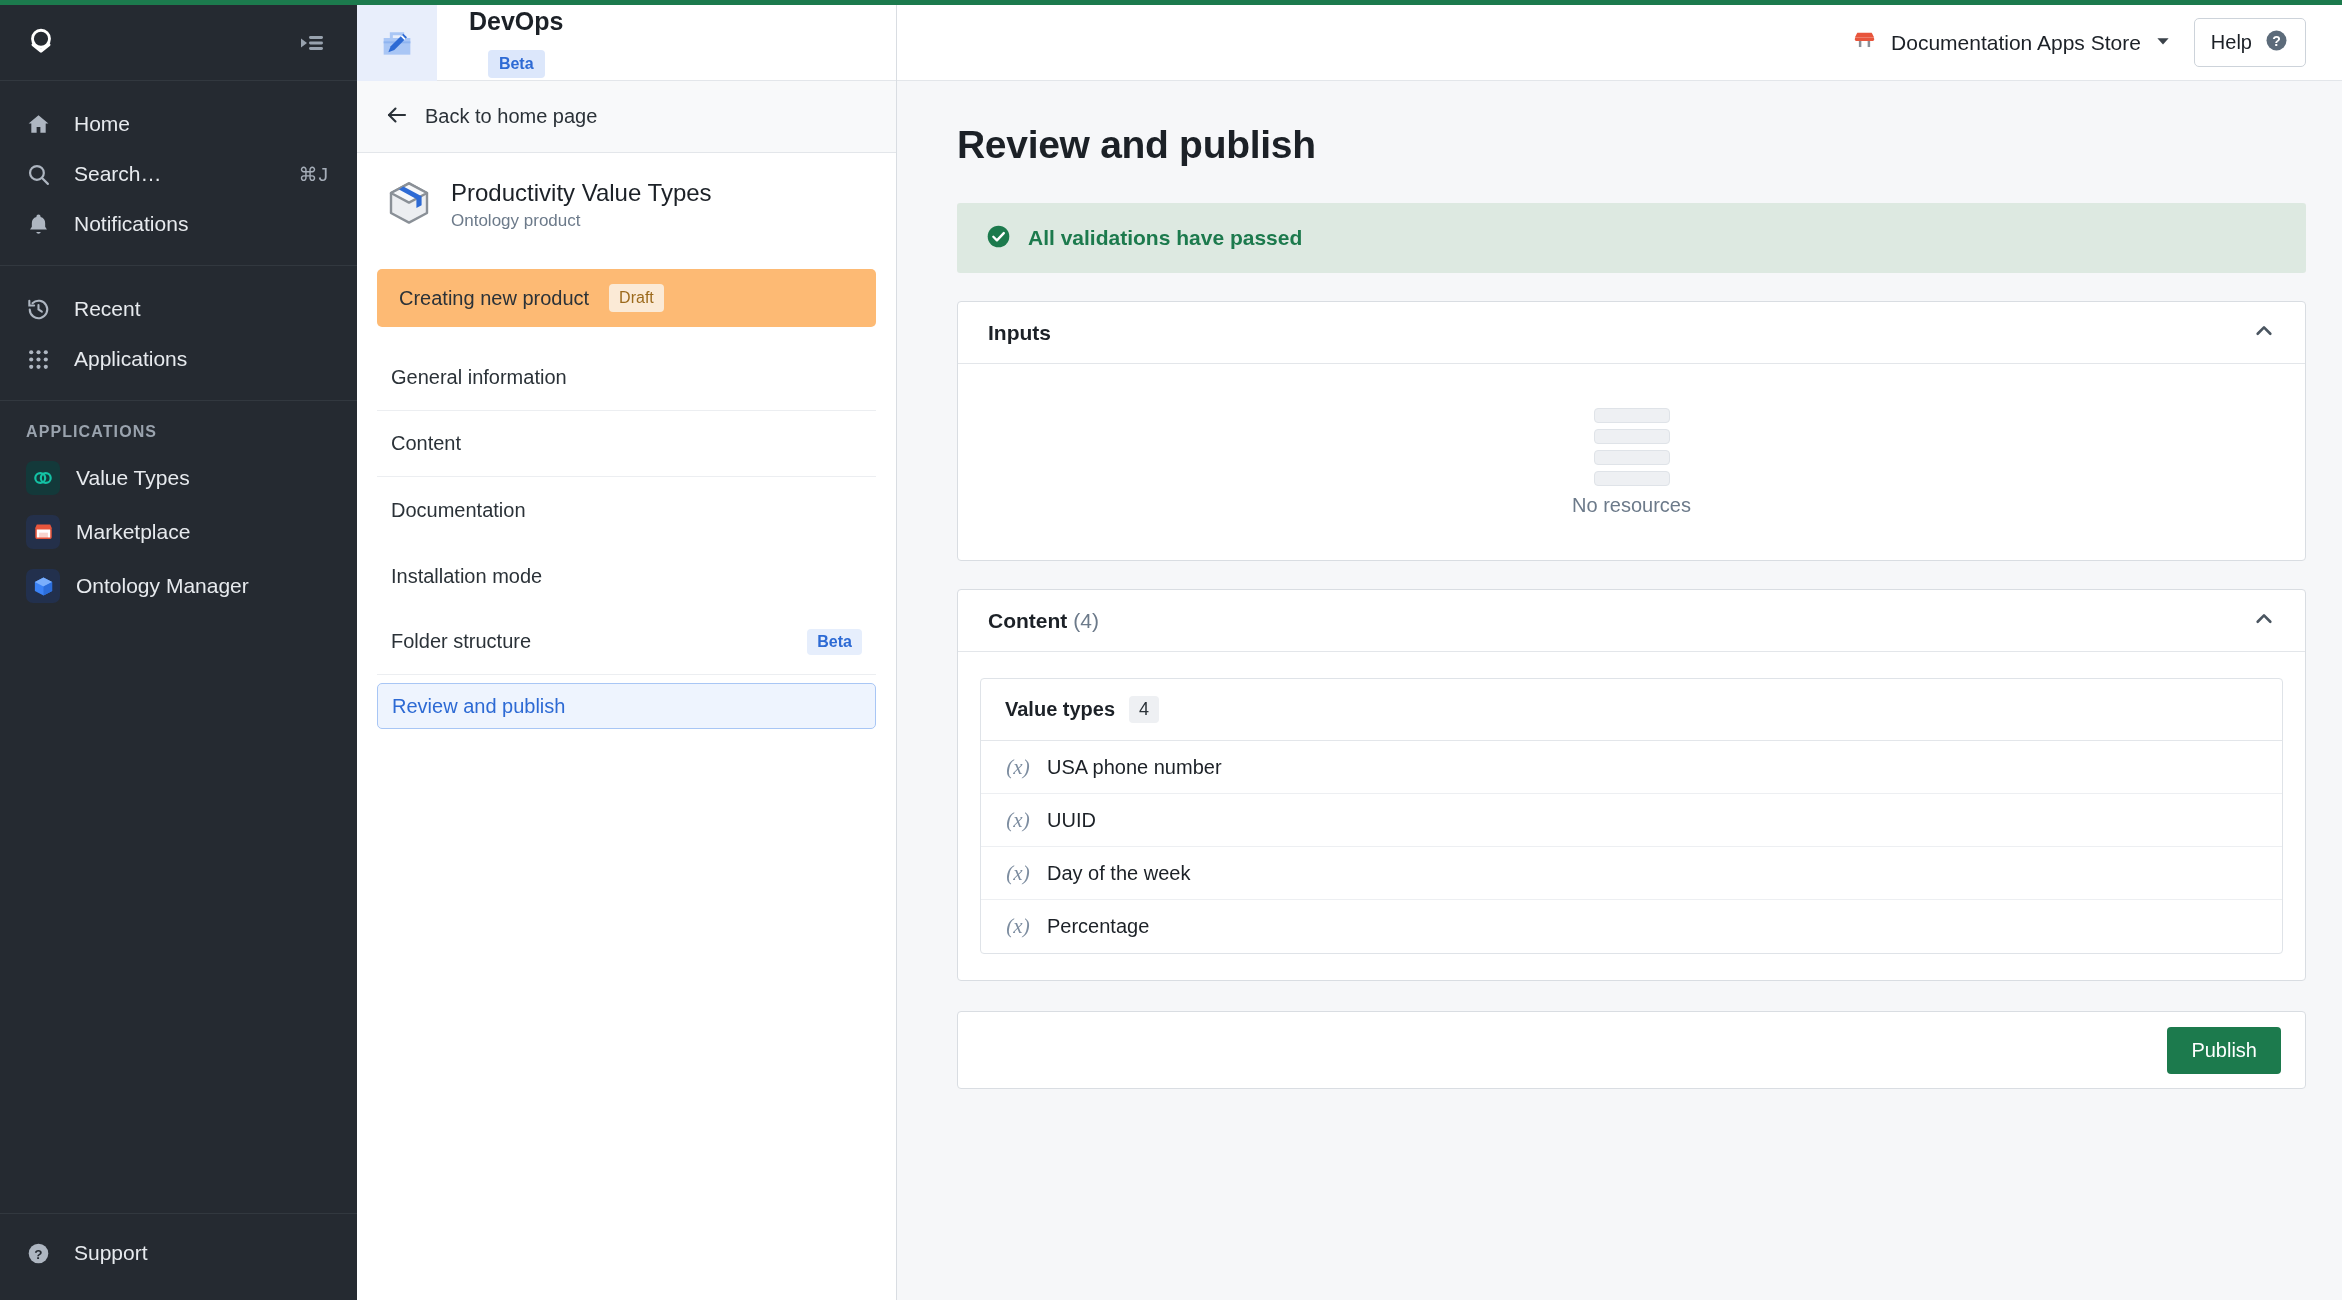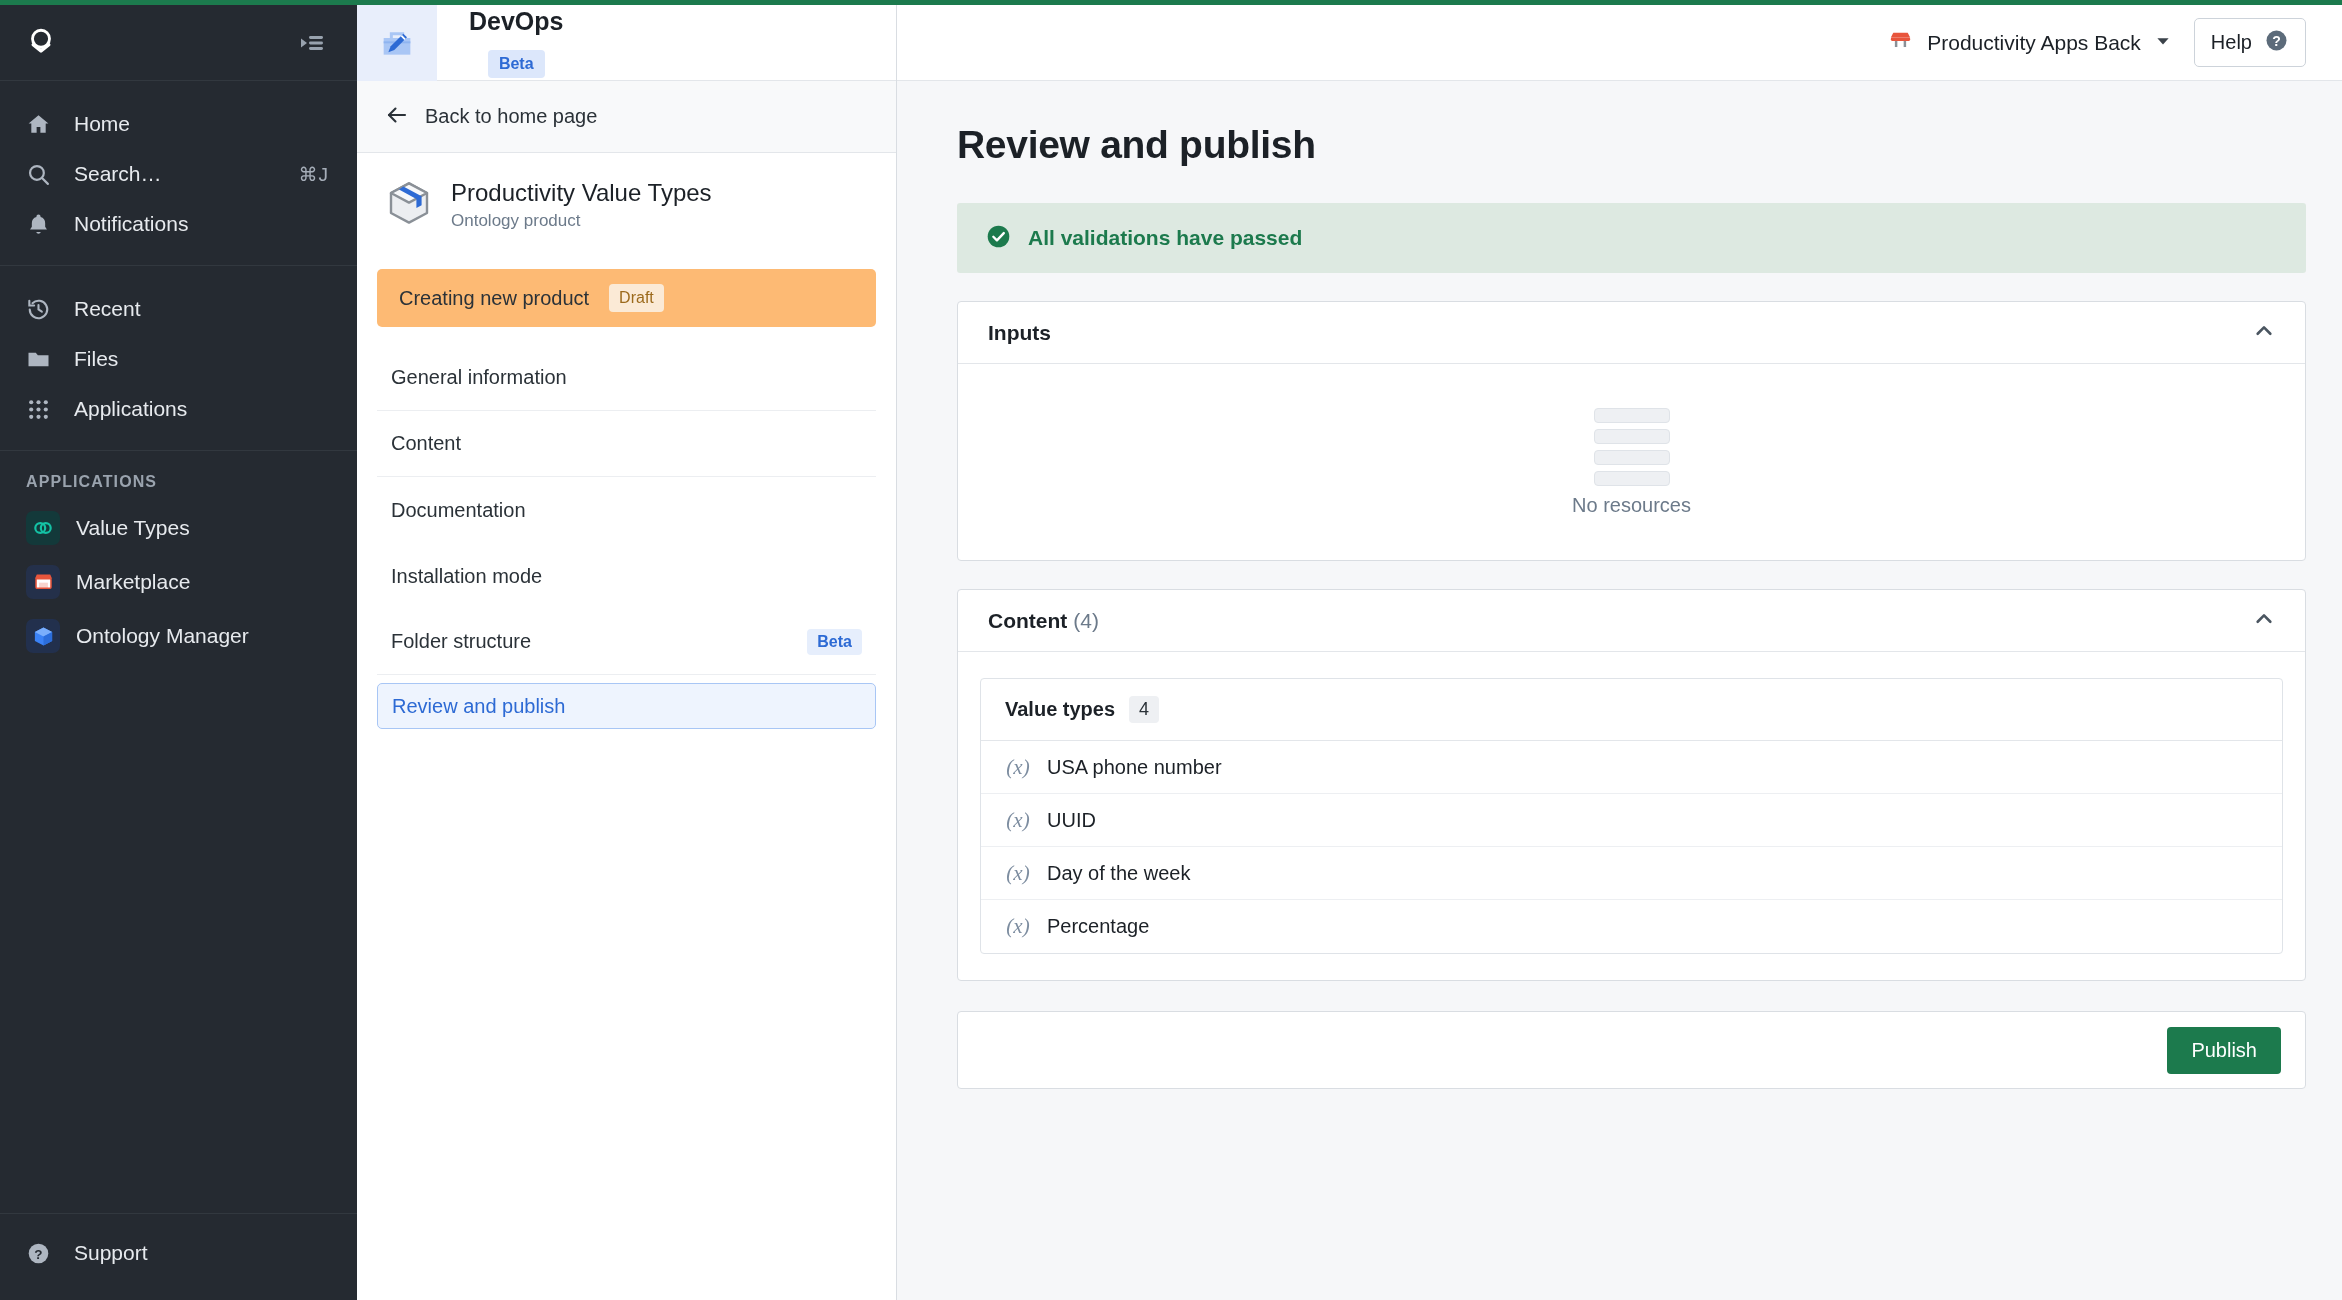--- a/index.html
+++ b/index.html
@@ -251,28 +251,20 @@
             <path d="M3.6 12a8.4 8.4 0 1 0 2.6-6.1"></path>
               <path d="M3.2 3.6v4.6h4.6"></path>
               <path d="M12 7.6V12l3.2 2"></path>
           </svg>
         </span>
         <span class="lbl">Recent</span>
       </div>
       <div class="sb-item">
         <span class="ic">
           <svg width="25" height="25" viewBox="0 0 24 24" fill="#aeb6c1">
-              <path d="M2.4 5.6h7l2 2.4h10.2v10.4H2.4Z"></path>
-            </svg>
-        </span>
-        <span class="lbl">Files</span>
-      </div>
-      <div class="sb-item">
-        <span class="ic">
-          <svg width="25" height="25" viewBox="0 0 24 24" fill="#aeb6c1">
             <circle cx="5" cy="5" r="2"></circle>
               <circle cx="12" cy="5" r="2"></circle>
               <circle cx="19" cy="5" r="2"></circle>
             <circle cx="5" cy="12" r="2"></circle>
               <circle cx="12" cy="12" r="2"></circle>
               <circle cx="19" cy="12" r="2"></circle>
             <circle cx="5" cy="19" r="2"></circle>
               <circle cx="12" cy="19" r="2"></circle>
               <circle cx="19" cy="19" r="2"></circle>
           </svg>
@@ -407,21 +399,21 @@
     <div class="main-header">
       <div class="store-sel">
         <span>
           <svg width="27" height="27" viewBox="0 0 24 24">
             <path d="M3.4 9.4 5.6 5h12.8l2.2 4.4Z" fill="#e8553c"></path>
             <rect x="3.4" y="9.4" width="17.2" height="3" rx="1.2" fill="#e8553c"></rect>
             <rect x="7" y="12.4" width="2.2" height="5.4" fill="#8a9097"></rect>
             <rect x="14.8" y="12.4" width="2.2" height="5.4" fill="#8a9097"></rect>
           </svg>
         </span>
-        <span class="store-name">Productivity Apps Back</span>
+        <span class="store-name">Documentation Apps Store</span>
         <span>
           <svg width="18" height="18" viewBox="0 0 16 16">
               <path d="M3 5.6 8 11l5-5.4Z" fill="#3b424a"></path>
             </svg>
         </span>
       </div>
       <div class="help-btn">
         <span class="help-txt">Help</span>
         <span>
           <svg width="25" height="25" viewBox="0 0 24 24">

